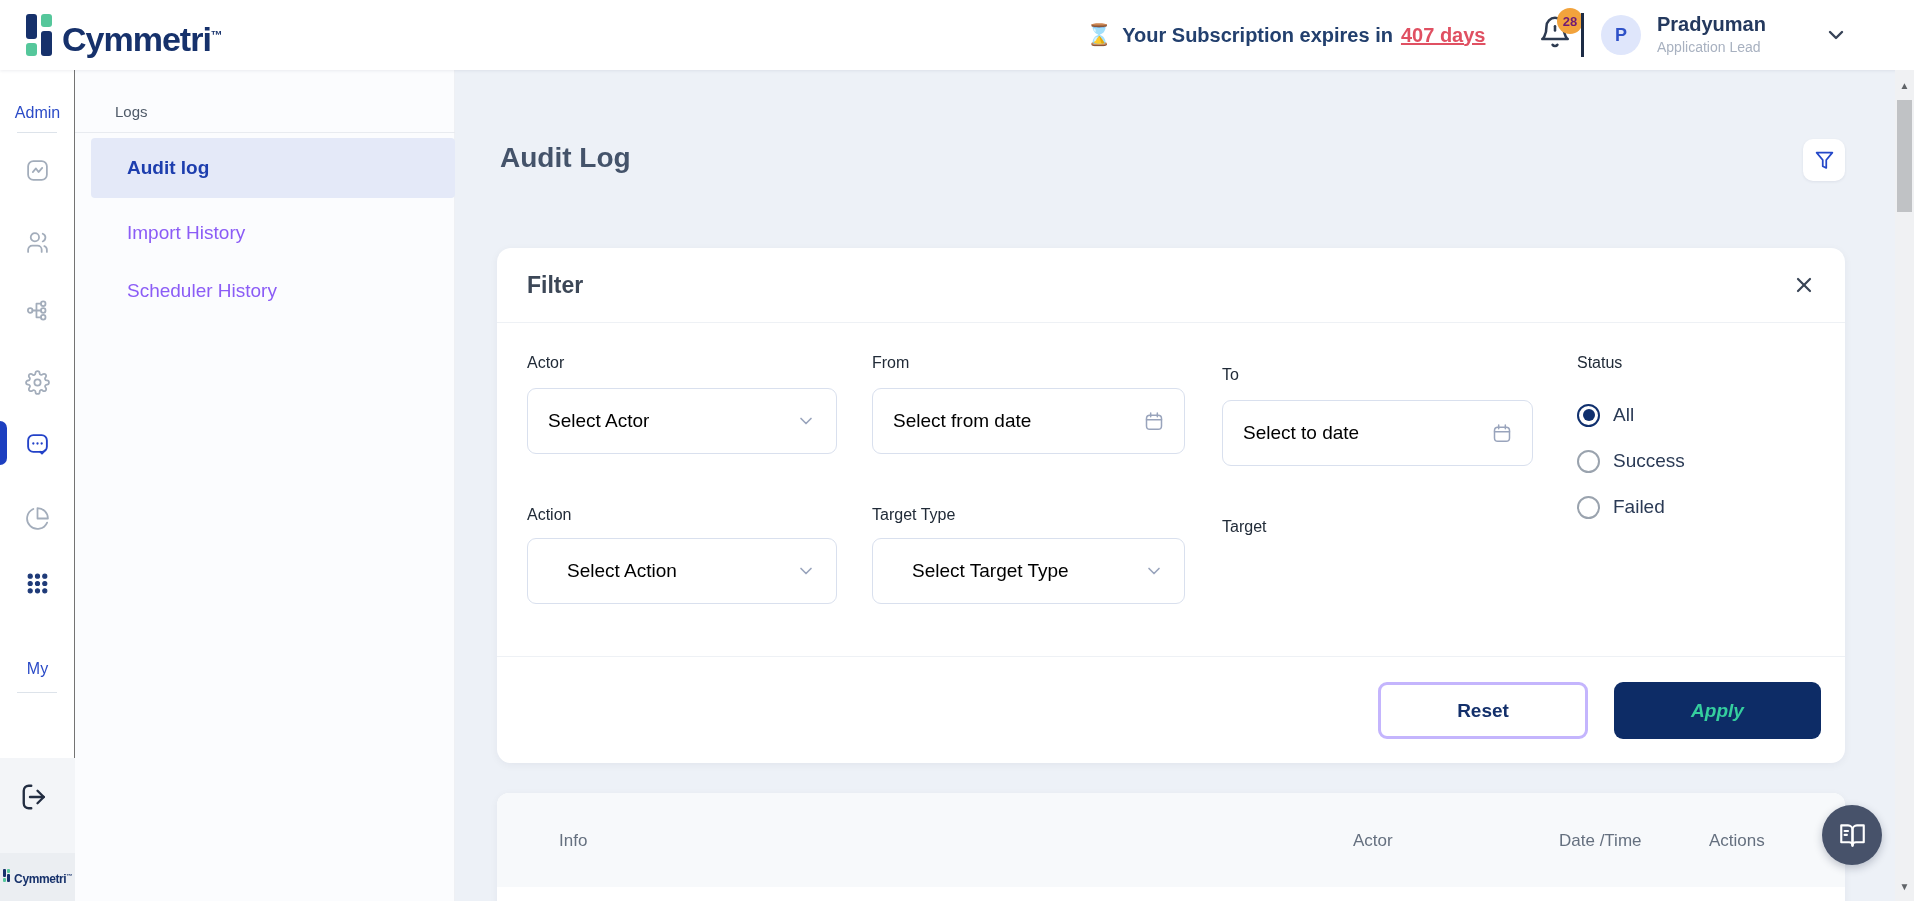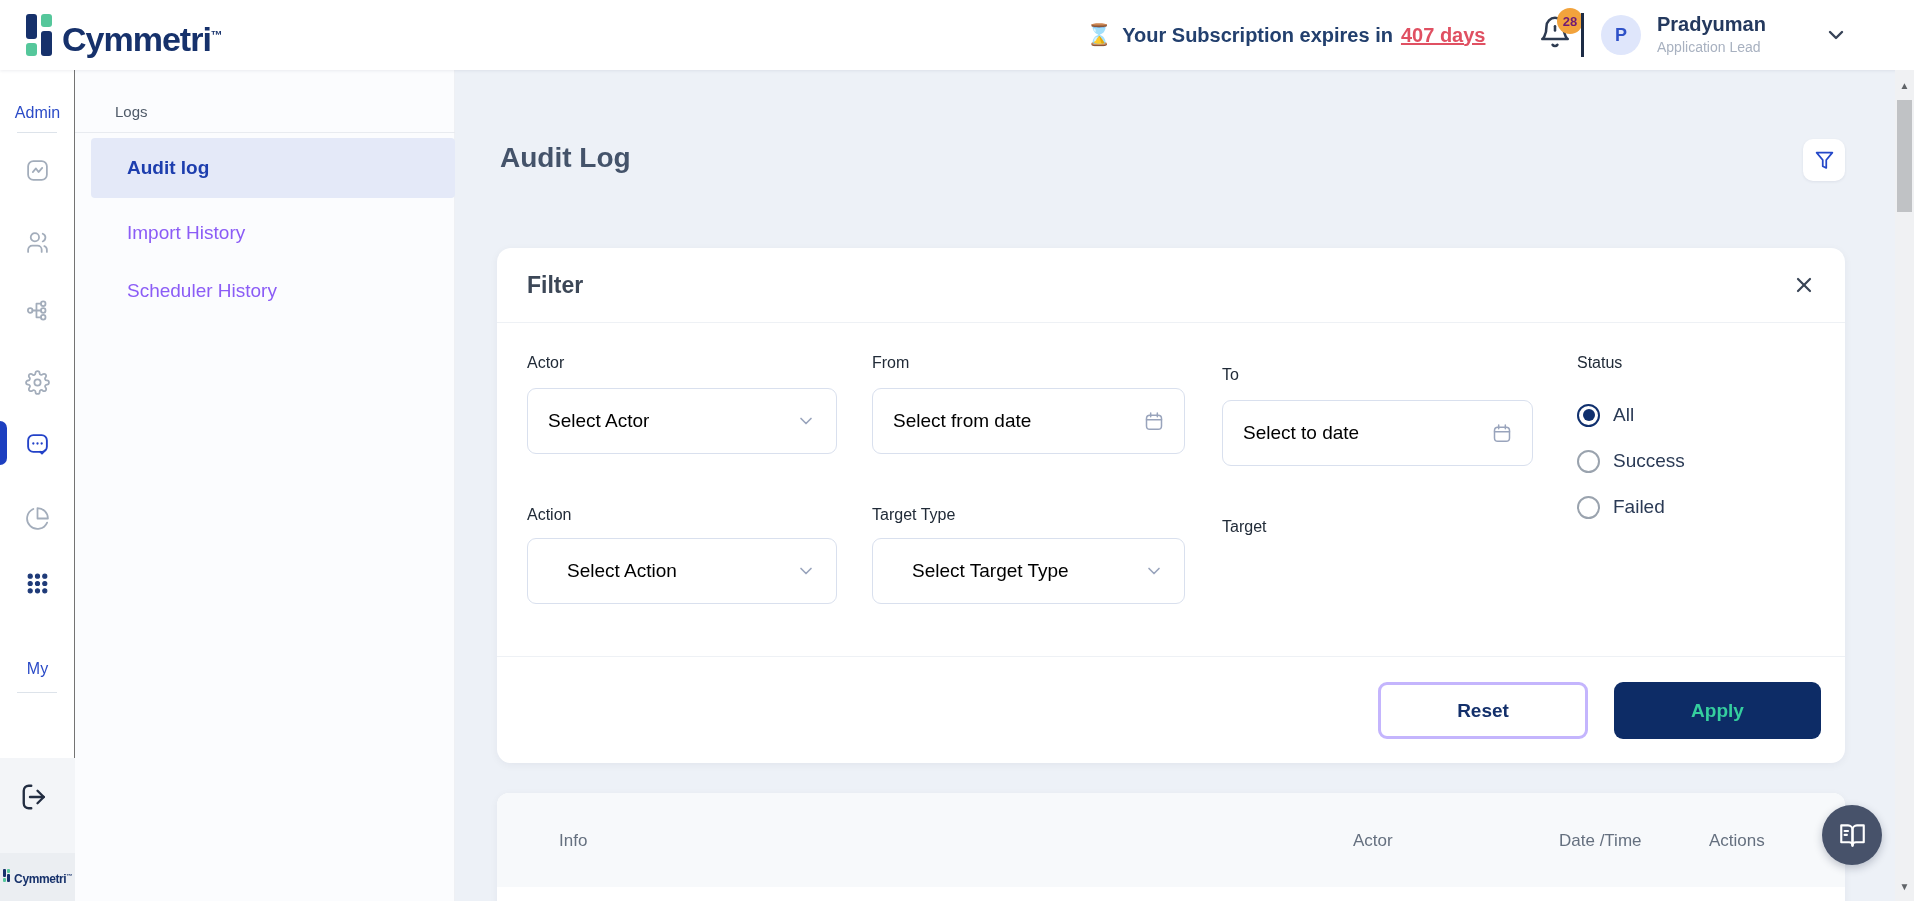--- a/index.html
+++ b/index.html
@@ -114,21 +114,21 @@
   .radio-circle { width:23px; height:23px; border-radius:50%; border:2px solid #9aa3ae; background:#fff;
                   display:flex; align-items:center; justify-content:center; flex:none; }
   .radio-row.selected .radio-circle { border-color:#10306e; }
   .radio-row.selected .radio-circle::after { content:""; width:12px; height:12px; border-radius:50%; background:#10306e; }
   .radio-label { font-size:19px; color:#2a3a55; margin-left:13px; }
 
   .btn { position:absolute; top:434px; height:57px; border-radius:9px; font-size:19px; font-weight:700;
          display:flex; align-items:center; justify-content:center; cursor:pointer;
          font-family:"Liberation Sans", sans-serif; }
   .btn-reset { left:881px; width:210px; background:#ffffff; border:3px solid #c4b5fd; color:#14306b; }
-  .btn-apply { left:1117px; width:207px; background:#0d2c66; border:none; color:#35cf9e; }
+  .btn-apply { left:1117px; width:207px; background:#0d2c66; border:none; color:#35cf9e;font-style:italic; }
 
   .table-card { position:absolute; left:42px; top:723px; width:1348px; height:220px; background:#ffffff;
                 border-radius:12px; box-shadow:0 2px 8px rgba(13,27,62,.05); overflow:hidden; }
   .table-head { position:absolute; left:0; top:0; width:1348px; height:94px; background:#f7f9fb; }
   .th-cell { position:absolute; top:38px; font-size:17px; color:#65707f; }
   .th-info { left:62px; } .th-actor { left:856px; } .th-date { left:1062px; } .th-actions { left:1212px; }
 
   .fab { position:absolute; left:1822px; top:805px; width:60px; height:60px; border-radius:50%;
          background:#47526a; box-shadow:0 3px 8px rgba(20,30,60,.25); display:flex; align-items:center;
          justify-content:center; cursor:pointer; z-index:40; }

